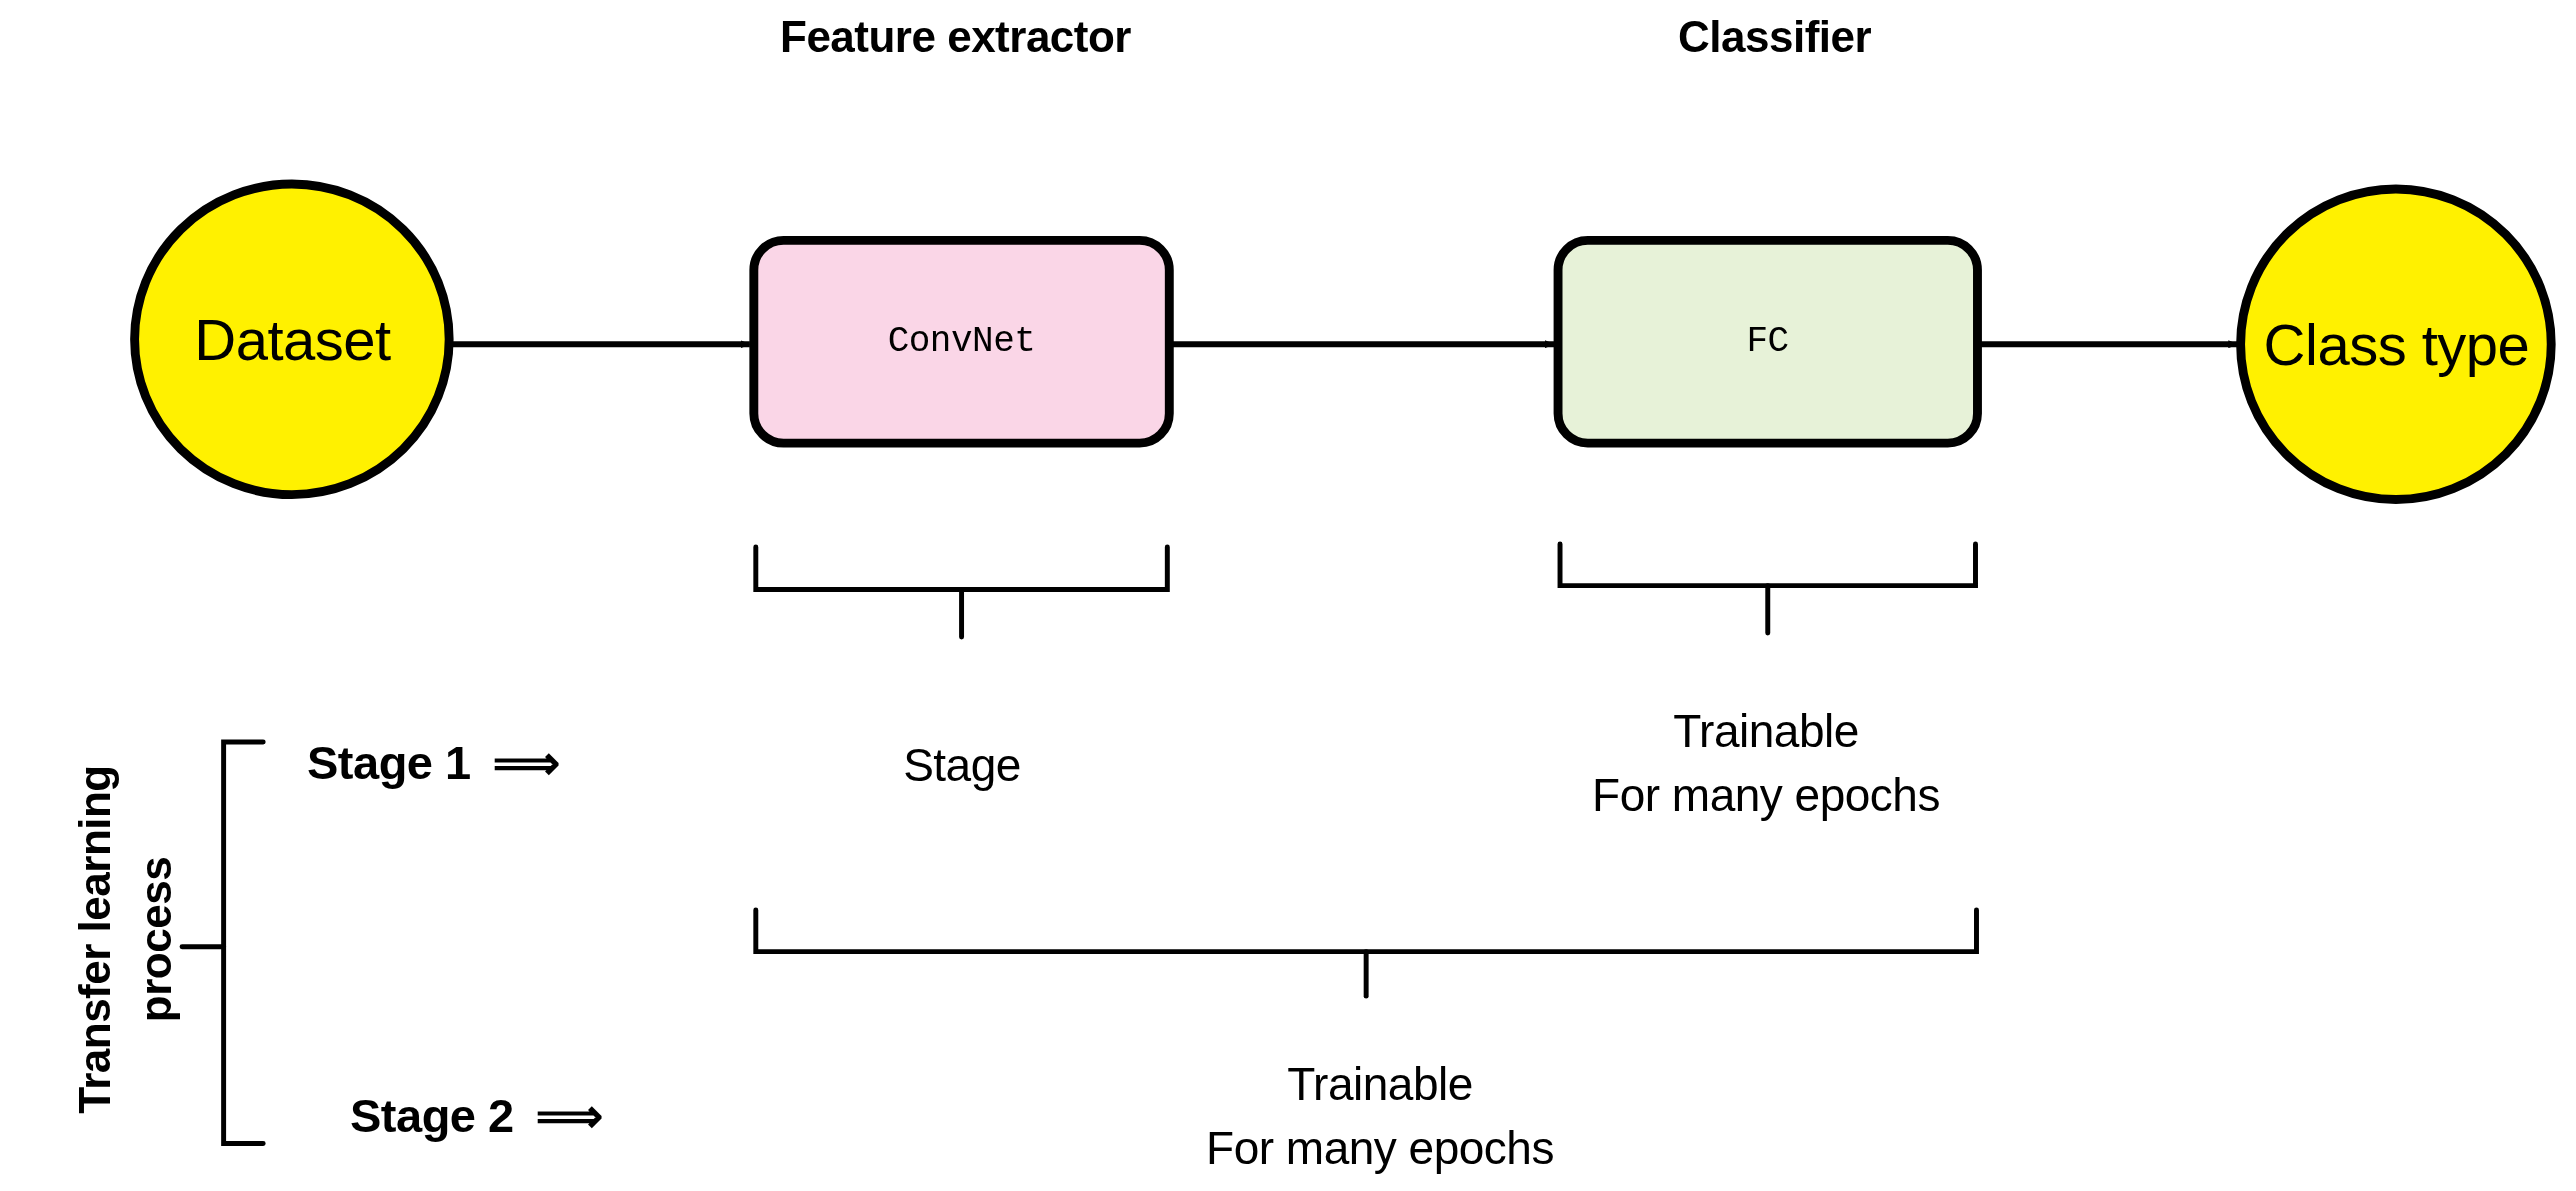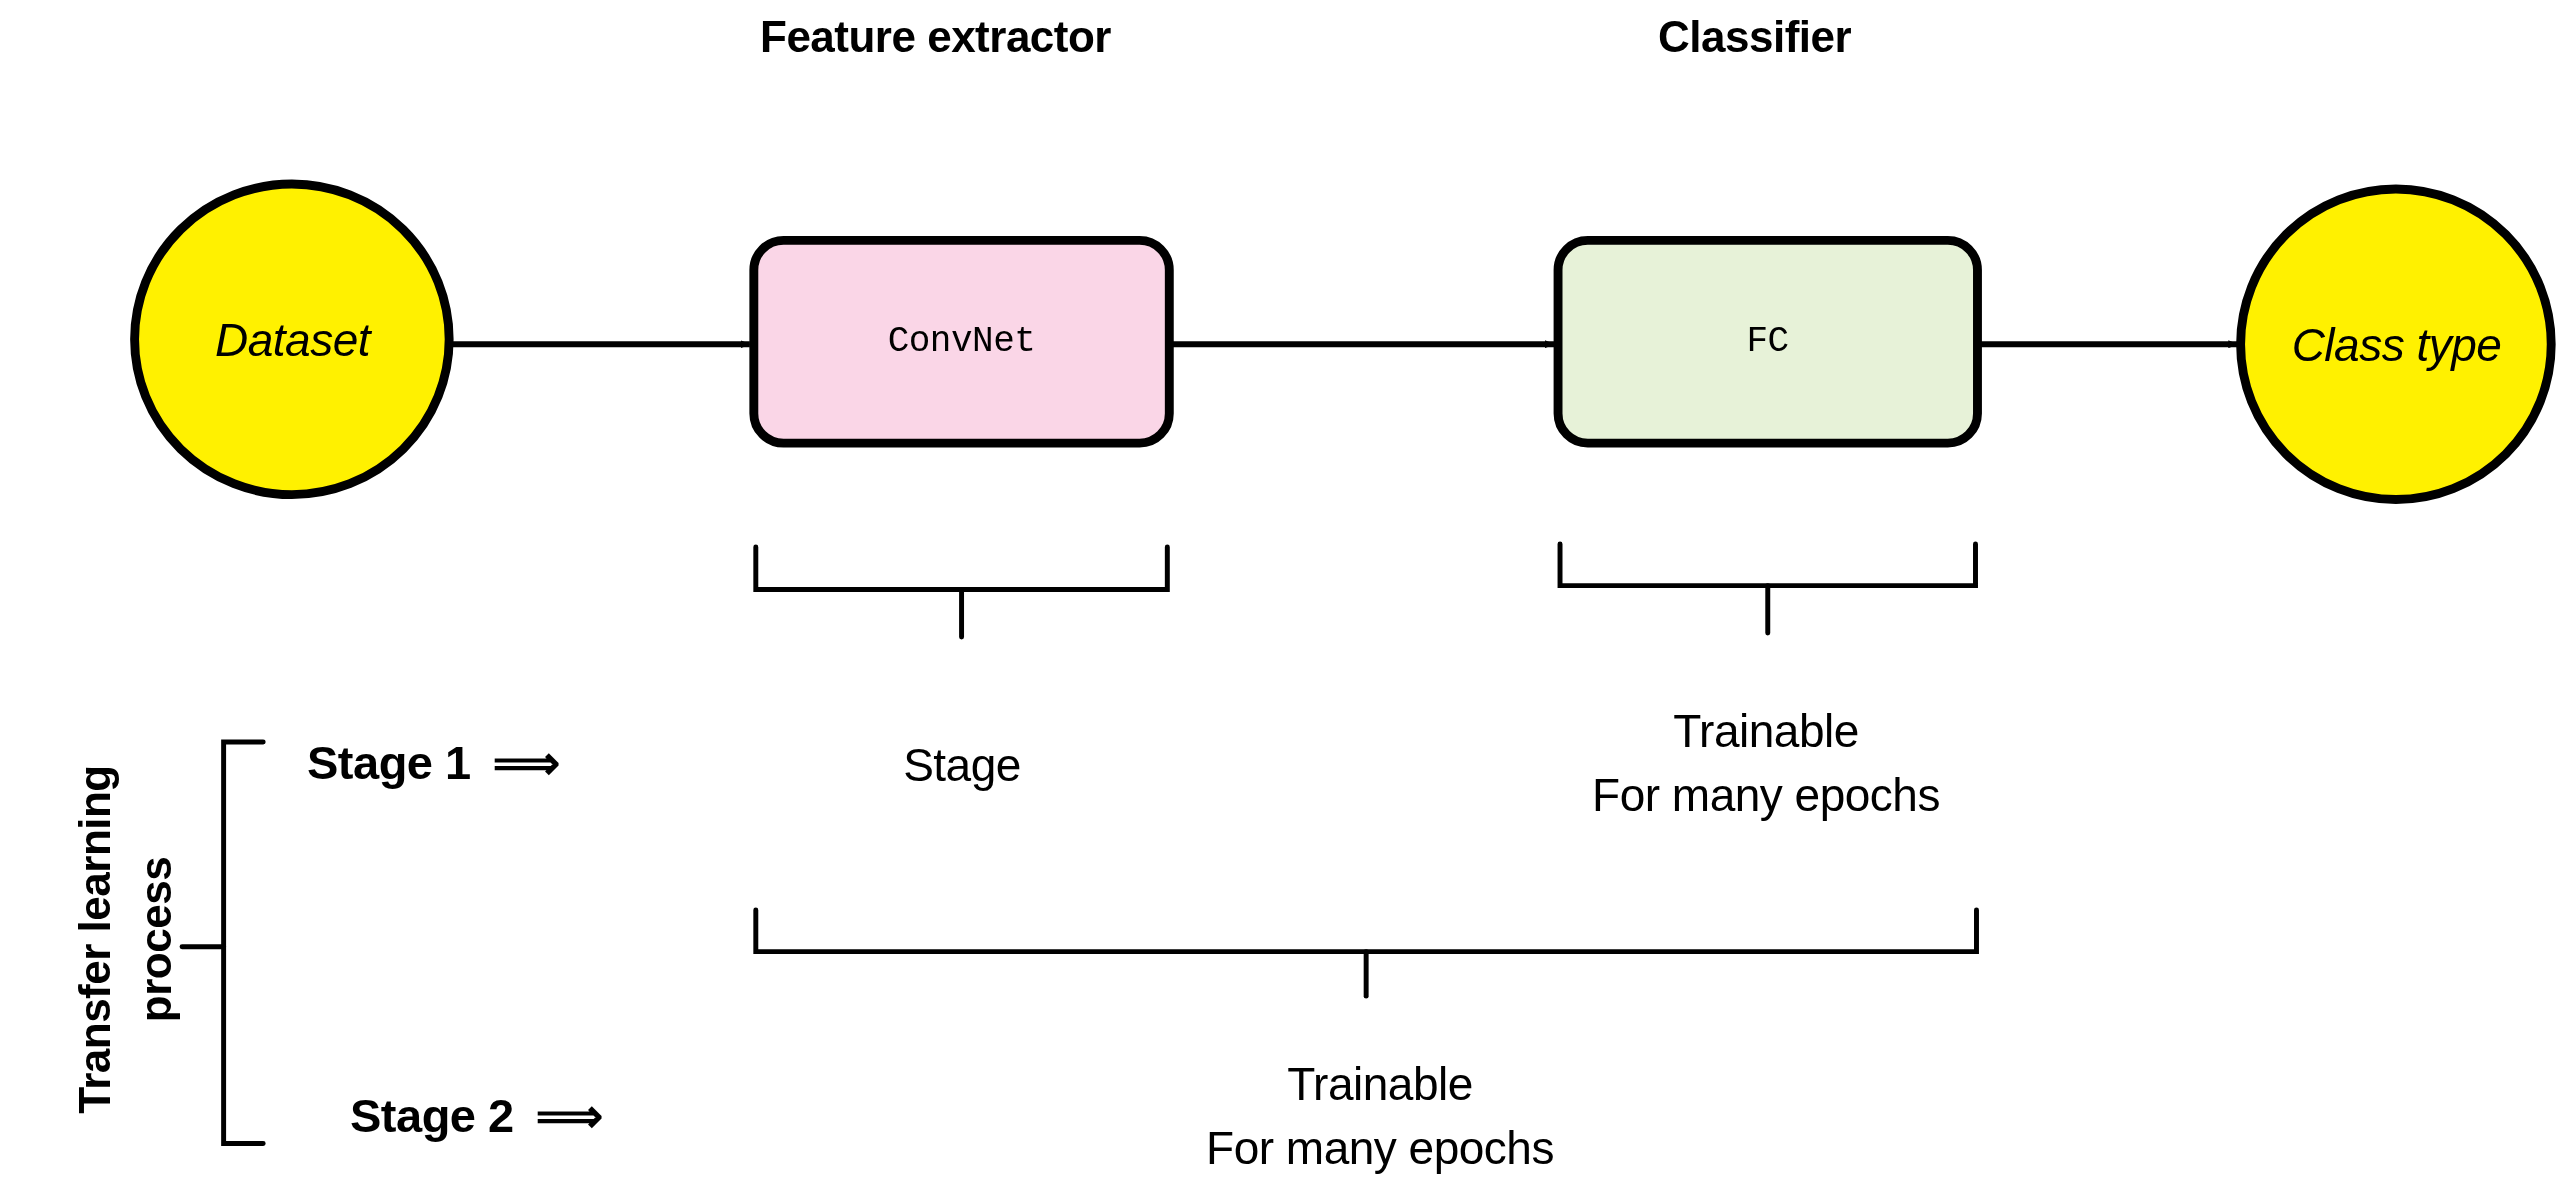--- a/index.html
+++ b/index.html
@@ -25,29 +25,29 @@
   .txt {
     position: absolute;
     color: #000000;
     font-weight: bold;
     white-space: nowrap;
     line-height: 1.12;
   }
   .section-label {
     font-size: 44px;
     letter-spacing: -0.5px;
+    margin-left: 20px;
   }
   .node-label {
     font-size: 36px;
     letter-spacing: -0.5px;
     font-family: Liberation Mono, monospace;
   }
   .node-label-italic {
-    font-size: 46px;
-    font-style: italic;
+    font-size: 58px;
     letter-spacing: -0.5px;
   }
   .caption {
     font-size: 46px;
     text-align: center;
     letter-spacing: -0.5px;
   }
   .stage-label {
     font-size: 47px;
     letter-spacing: -0.5px;

